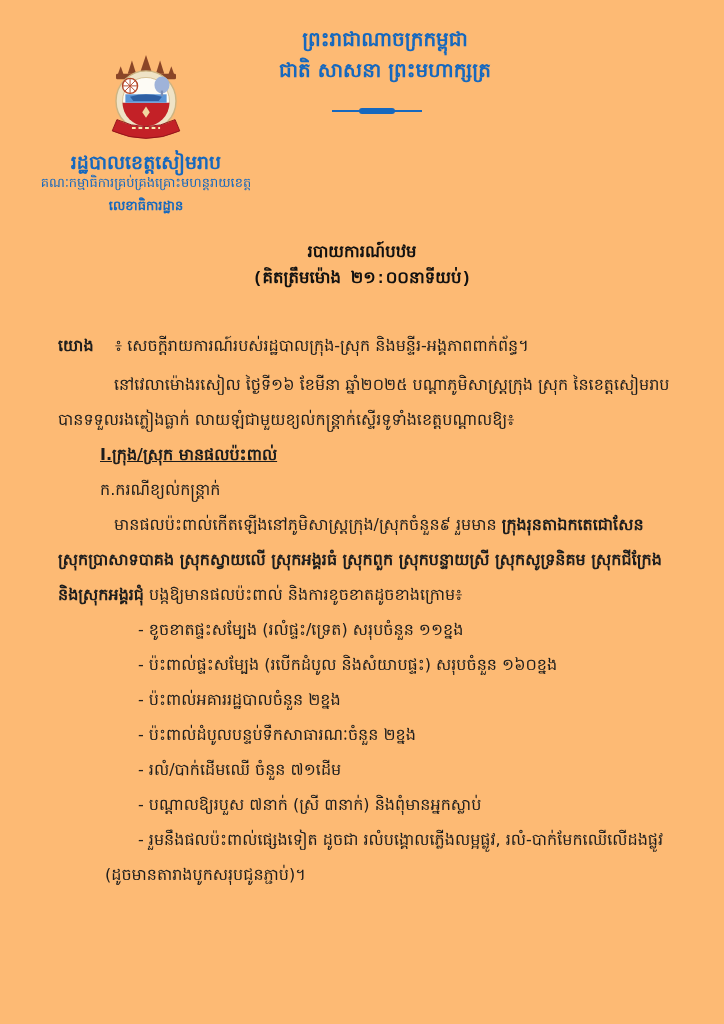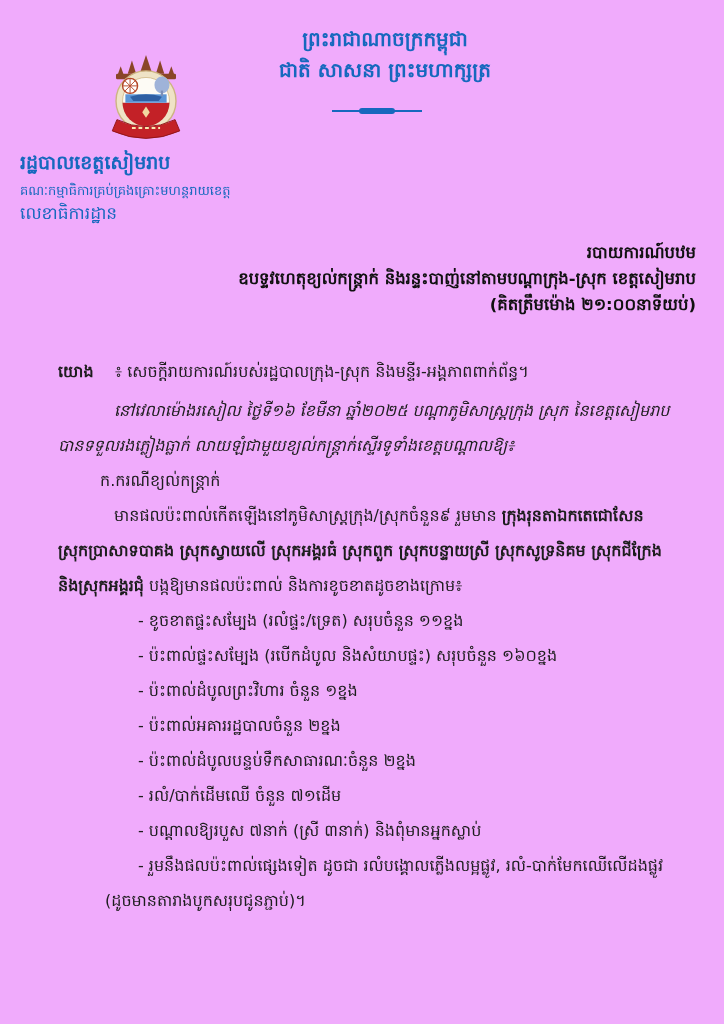--- a/index.html
+++ b/index.html
@@ -1,50 +1,50 @@
 <!DOCTYPE html>
 <html lang="km"><head>
 <meta charset="utf-8">
 <style>
   html,body { margin:0; padding:0; background:#e8e8e8; }
   .page {
     position:relative;
     width:724px; height:1024px;
     margin:0 auto;
-    background:#f0abfc;
+    background:#fdba74;
     font-family:"DejaVu Sans", sans-serif;
     color:#1d1d1d;
     overflow:hidden;
   }
   
   .letterhead { position:relative; height:228px; }
   .kingdom {
     position:absolute; top:24px; left:150px; width:470px;
     text-align:center; color:#1668be; font-weight:bold;
     font-size:20px; line-height:31px;
   }
   .header-divider { position:absolute; top:108px; left:332px; width:90px; height:6px; }
   .header-divider .line { position:absolute; top:2px; left:0; right:0; height:2px; background:#1668be; }
   .header-divider .thick { position:absolute; top:0; left:27px; width:36px; height:6px; background:#1668be; border-radius:3px; }
   .org {
     position:absolute; top:54px; left:20px; width:252px;
-    text-align:left; color:#1668be;
+    text-align:center; color:#1668be;
   }
   .emblem { display:block; margin:0 auto; width:104px; height:90px; }
   .org-name { font-size:19px; font-weight:bold; margin-top:6px; line-height:24px; }
-  .org-committee { font-size:13px; margin-top:8px; line-height:17px; }
-  .org-secretariat { font-size:17px; margin-top:6px; line-height:17px; }
+  .org-committee { font-size:13px; line-height:17px; }
+  .org-secretariat { font-size:13px; margin-top:6px; line-height:17px;font-weight:bold; }
   
-  .title-block { text-align:right; padding:12px 28px 0 28px; font-weight:bold; color:#101010; }
+  .title-block { text-align:center; padding:12px 28px 0 28px; font-weight:bold; color:#101010;font-family:Liberation Mono, monospace; }
   .title-line { font-size:16.5px; line-height:26px; }
   
   .body { margin:36px 54px 0 58px; font-size:16px; line-height:35px; color:#1d1d1d; }
   .ref-line { margin-bottom:4px; }
   .ref-label { font-weight:bold; display:inline-block; min-width:52px; }
-  .intro { text-indent:56px;font-style:italic; }
+  .intro { text-indent:56px; }
   .heading1 { margin-left:42px; font-weight:bold; text-decoration:underline; }
   .heading2 { margin-left:42px; font-weight:normal; }
   .para2 { text-indent:56px; }
   .para2 .bold-seg { font-weight:bold; }
   .bullets { margin-left:47px; }
   .bullet { text-indent:33px; }
 </style>
 </head>
 <body>
 
@@ -93,43 +93,42 @@
         <path d="M40 79 h30" stroke="#f8e9b0" stroke-width="2.2" stroke-dasharray="4 3"></path>
       </svg>
       <div class="org-name">រដ្ឋបាលខេត្តសៀមរាប</div>
       <div class="org-committee">គណៈកម្មាធិការគ្រប់គ្រងគ្រោះមហន្តរាយខេត្ត</div>
       <div class="org-secretariat">លេខាធិការដ្ឋាន</div>
     </div>
   </div>
 
   <div class="title-block">
     <div class="title-line">របាយការណ៍បឋម</div>
-    <div class="title-line">ឧបទ្ទវហេតុខ្យល់កន្ត្រាក់ និងរន្ទះបាញ់នៅតាមបណ្តាក្រុង-ស្រុក ខេត្តសៀមរាប</div>
     <div class="title-line">(គិតត្រឹមម៉ោង ២១:០០នាទីយប់)</div>
   </div>
 
   <div class="body">
 
     <div class="ref-line">
       <span class="ref-label">យោង</span>
       <span>៖ សេចក្តីរាយការណ៍របស់រដ្ឋបាលក្រុង-ស្រុក និងមន្ទីរ-អង្គភាពពាក់ព័ន្ធ។</span>
     </div>
 
     <div class="intro">នៅវេលាម៉ោងរសៀល ថ្ងៃទី១៦ ខែមីនា ឆ្នាំ២០២៥ បណ្តាភូមិសាស្ត្រក្រុង ស្រុក នៃខេត្តសៀមរាប បានទទួលរងភ្លៀងធ្លាក់ លាយឡំជាមួយខ្យល់កន្ត្រាក់ស្ទើរទូទាំងខេត្តបណ្តាលឱ្យ៖</div>
 
+    <div class="heading1">I.ក្រុង/ស្រុក មានផលប៉ះពាល់</div>
     <div class="heading2">ក.ករណីខ្យល់កន្ត្រាក់</div>
 
     <div class="para2">
       <span>មានផលប៉ះពាល់កើតឡើងនៅភូមិសាស្ត្រក្រុង/ស្រុកចំនួន៩ រួមមាន </span><span class="bold-seg">ក្រុងរុនតាឯកតេជោសែន ស្រុកប្រាសាទបាគង ស្រុកស្វាយលើ ស្រុកអង្គរធំ ស្រុកពួក ស្រុកបន្ទាយស្រី ស្រុកសូទ្រនិគម ស្រុកជីក្រែង និងស្រុកអង្គរជុំ</span><span> បង្កឱ្យមានផលប៉ះពាល់ និងការខូចខាតដូចខាងក្រោម៖</span>
     </div>
 
     <div class="bullets">
       <div class="bullet">- ខូចខាតផ្ទះសម្បែង (រលំផ្ទះ/ទ្រេត) សរុបចំនួន ១១ខ្នង</div>
       <div class="bullet">- ប៉ះពាល់ផ្ទះសម្បែង (របើកដំបូល និងសំយាបផ្ទះ) សរុបចំនួន ១៦០ខ្នង</div>
-      <div class="bullet">- ប៉ះពាល់ដំបូលព្រះវិហារ ចំនួន ១ខ្នង</div>
       <div class="bullet">- ប៉ះពាល់អគាររដ្ឋបាលចំនួន ២ខ្នង</div>
       <div class="bullet">- ប៉ះពាល់ដំបូលបន្ទប់ទឹកសាធារណៈចំនួន ២ខ្នង</div>
       <div class="bullet">- រលំ/បាក់ដើមឈើ ចំនួន ៧១ដើម</div>
       <div class="bullet">- បណ្តាលឱ្យរបួស ៧នាក់ (ស្រី ៣នាក់) និងពុំមានអ្នកស្លាប់</div>
       <div class="bullet">- រួមនឹងផលប៉ះពាល់ផ្សេងទៀត ដូចជា រលំបង្គោលភ្លើងលម្អផ្លូវ, រលំ-បាក់មែកឈើលើដងផ្លូវ (ដូចមានតារាងបូកសរុបជូនភ្ជាប់)។</div>
     </div>
 
   </div>
 </div>
 

